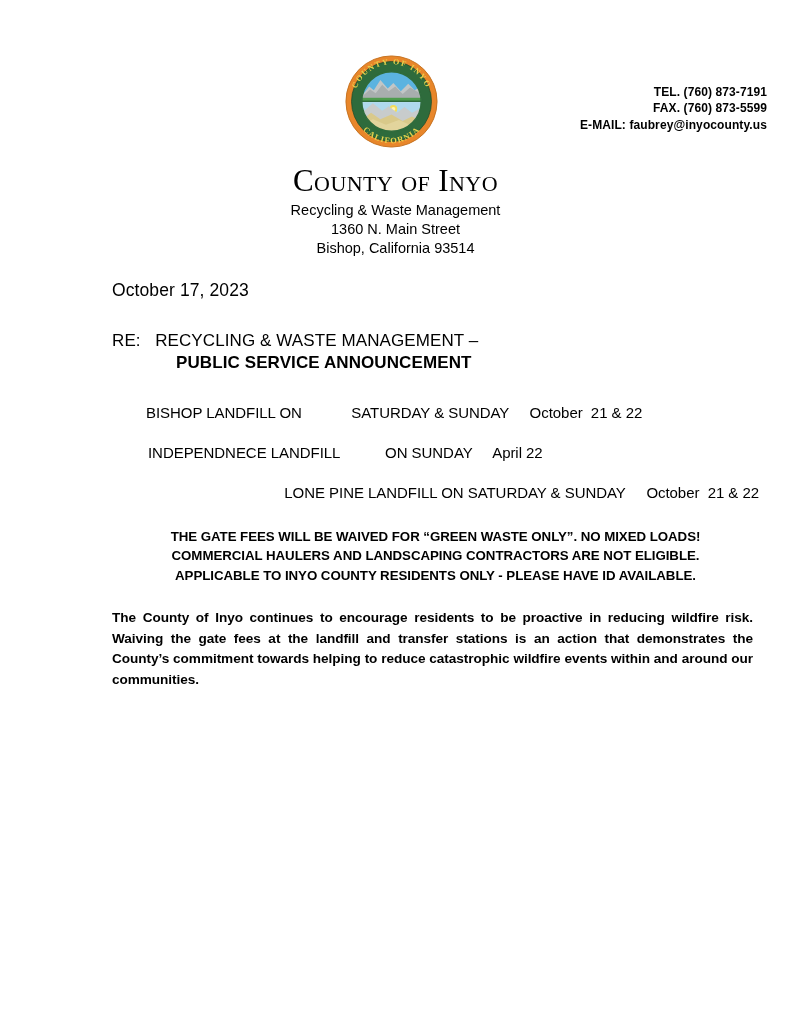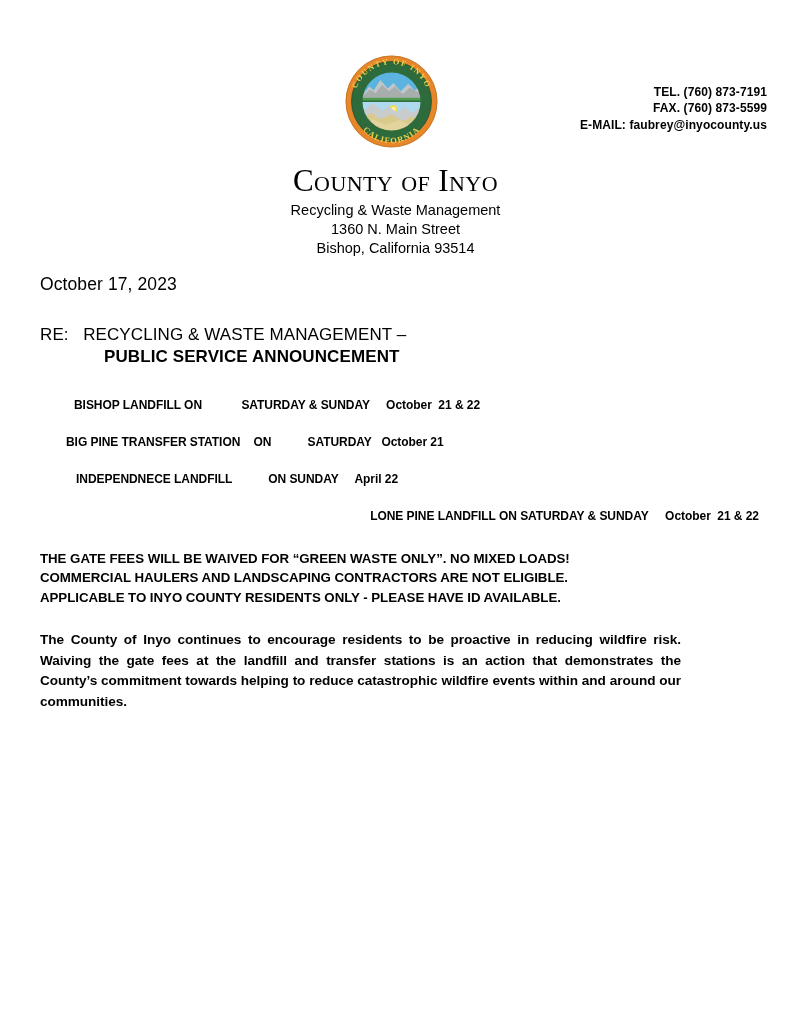--- a/index.html
+++ b/index.html
@@ -56,22 +56,22 @@
   }
   .org-line {
     font-size: 14.5px;
     line-height: 1.32;
   }
   #org-dept { margin-top: 3px; }
 
   
   #body-area {
     position: relative;
-    margin-top: 16px;
-    padding: 0 32px 0 40px;
+    margin-top: 22px;
+    padding: 0 32px 0 112px;
   }
 
   #date-line {
     font-size: 17.5px;
     margin-bottom: 30px;
     letter-spacing: 0.1px;
   }
 
   #re-block {
     margin-bottom: 31px;
@@ -99,22 +99,22 @@
   #announcement {
     margin-bottom: 22px;
     width: 645px;
   }
 
   
   #schedule {
     margin-bottom: 26px;
   }
   .sched-line {
-    font-size: 12px;
-    font-weight: bold;
+    font-size: 15px;
+    font-weight: normal;
     white-space: pre;
     letter-spacing: -0.05px;
     margin-bottom: 23px;
   }
   .sched-line:last-child { margin-bottom: 0; text-align: right; }
   .smallcaps { font-variant: small-caps; }
 
   #sched-bishop       { padding-left: 34px; }
   #sched-bigpine      { padding-left: 26px; }
   #sched-independence { padding-left: 36px; }
@@ -122,20 +122,21 @@
 
   
   #rules {
     margin-bottom: 23px;
   }
   .rule-line {
     font-size: 13.3px;
     font-weight: bold;
     line-height: 1.46;
     letter-spacing: -0.05px;
+    text-align: center;
   }
 
   
   #closing {
     width: 641px;
     font-size: 13.6px;
     font-weight: bold;
     line-height: 1.52;
     text-align: justify;
     text-justify: inter-word;
@@ -213,21 +214,20 @@
   <div id="date-line">October 17, 2023</div>
 
   <div id="re-block">
     <div id="re-line-1"><span>RE:</span>   <span>RECYCLING &amp; WASTE MANAGEMENT –</span></div>
     <div id="re-line-2">PUBLIC SERVICE ANNOUNCEMENT</div>
   </div>
 
 
   <div id="schedule">
     <div id="sched-bishop" class="sched-line">BISHOP LANDFILL ON            SATURDAY &amp; SUNDAY     October  21 &amp; 22</div>
-    <div id="sched-bigpine" class="sched-line">BIG PINE TRANSFER STATION    ON           SATURDAY   October 21</div>
     <div id="sched-independence" class="sched-line">INDEPENDNECE LANDFILL           ON SUNDAY     April 22</div>
     <div id="sched-lonepine" class="sched-line"><span>LONE PINE LANDFILL ON SATURDAY &amp; </span><span class="smallcaps">SUNDAY</span><span>     October  21 &amp; 22</span></div>
   </div>
 
   <div id="rules">
     <div class="rule-line">THE GATE FEES WILL BE WAIVED FOR “GREEN WASTE ONLY”. NO MIXED LOADS!</div>
     <div class="rule-line">COMMERCIAL HAULERS AND LANDSCAPING CONTRACTORS ARE NOT ELIGIBLE.</div>
     <div class="rule-line">APPLICABLE TO INYO COUNTY RESIDENTS ONLY - PLEASE HAVE ID AVAILABLE.</div>
   </div>
 

